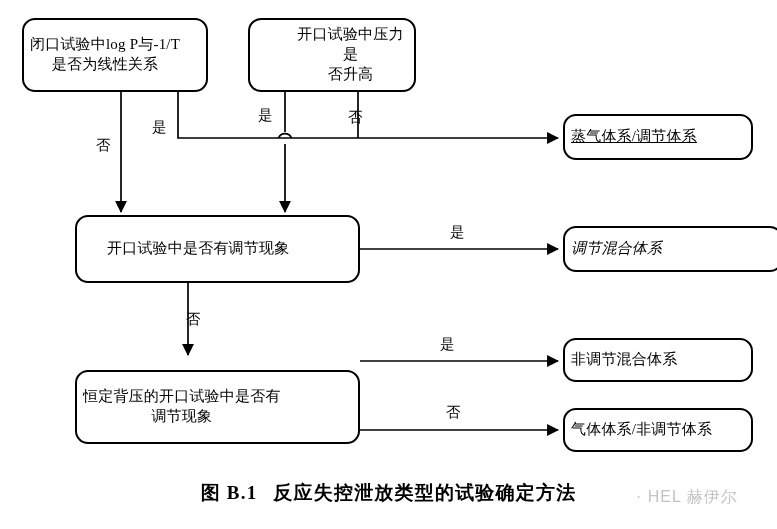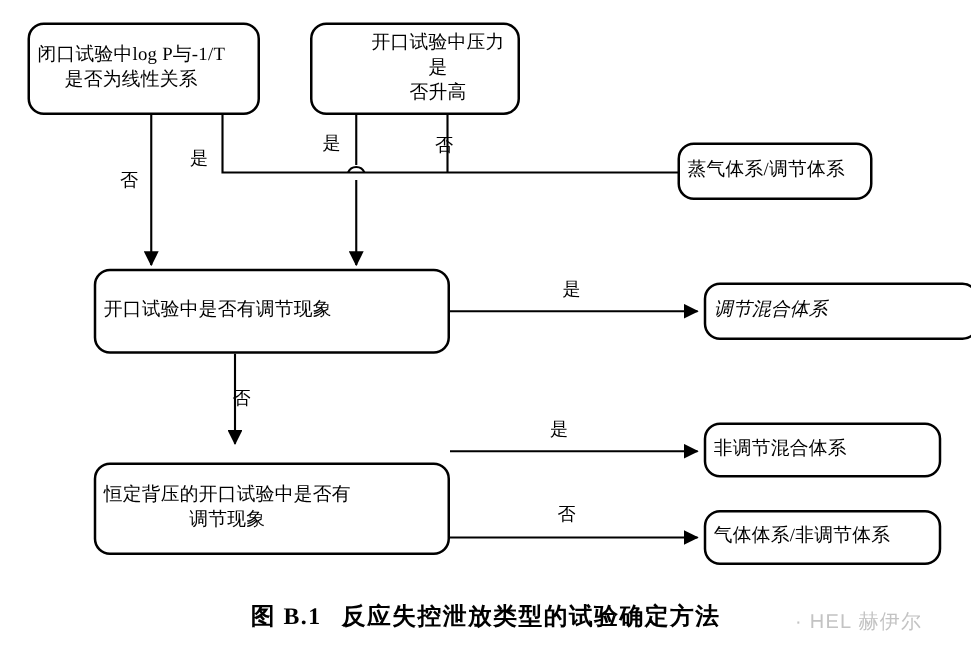--- a/index.html
+++ b/index.html
@@ -117,30 +117,30 @@
   <div class="node-box" style="left:22px; top:18px; width:186px; height:74px;">
     <span class="node-label">闭口试验中log P与-1/T
 是否为线性关系</span>
   </div>
 
   <div class="node-box" style="left:248px; top:18px; width:168px; height:74px;padding-left:37px;">
     <span class="node-label">开口试验中压力是
 否升高</span>
   </div>
 
-  <div class="node-box" style="left:75px; top:215px; width:285px; height:68px;">
+  <div class="node-box" style="left:75px; top:215px; width:285px; height:68px;padding-left:24px;">
     <span class="node-label">开口试验中是否有调节现象</span>
   </div>
 
   <div class="node-box" style="left:75px; top:370px; width:285px; height:74px;">
     <span class="node-label">恒定背压的开口试验中是否有
 调节现象</span>
   </div>
 
-  <div class="node-box" style="left:542px; top:114px; width:156px; height:46px;">
+  <div class="node-box" style="left:563px; top:114px; width:190px; height:46px;text-decoration:underline;">
     <span class="node-label">蒸气体系/调节体系</span>
   </div>
 
   <div class="node-box" style="left:563px; top:226px; width:220px; height:46px;font-style:italic;">
     <span class="node-label">调节混合体系</span>
   </div>
 
   <div class="node-box" style="left:563px; top:338px; width:190px; height:44px;">
     <span class="node-label">非调节混合体系</span>
   </div>

